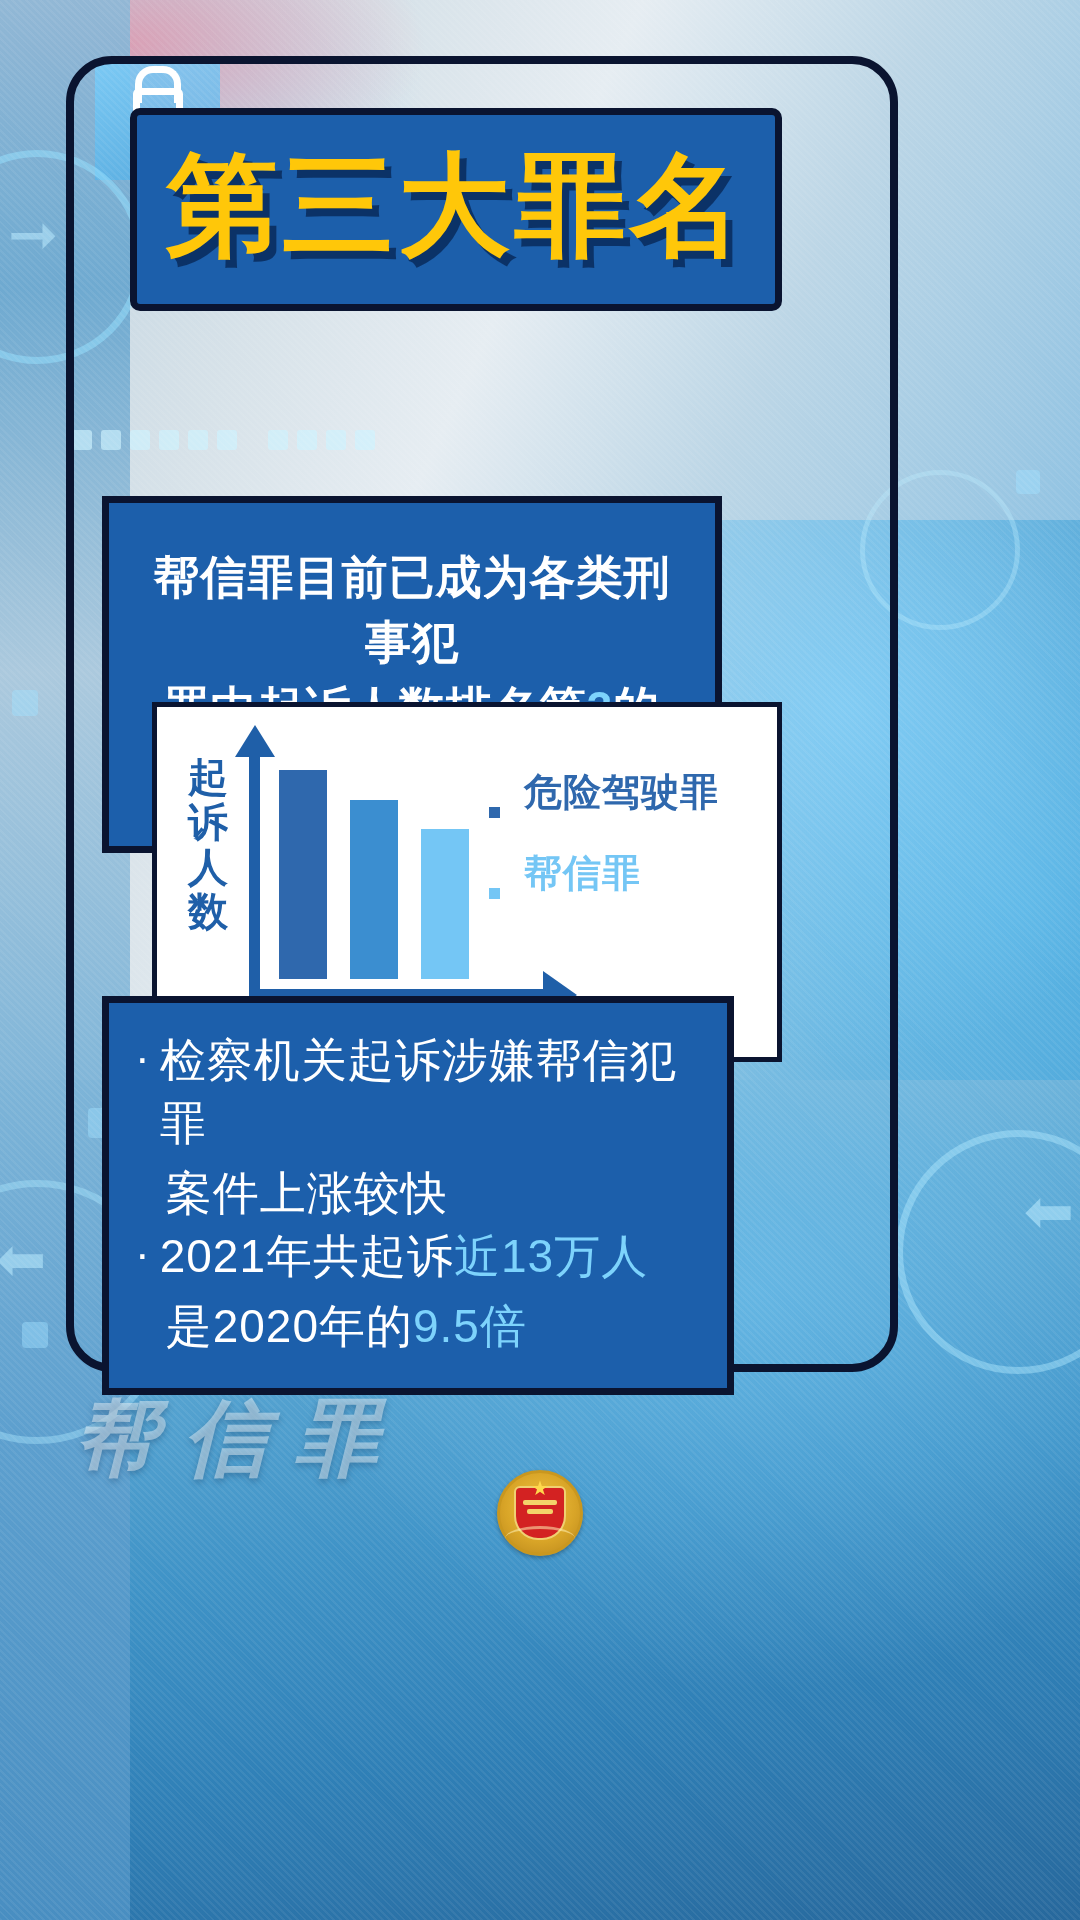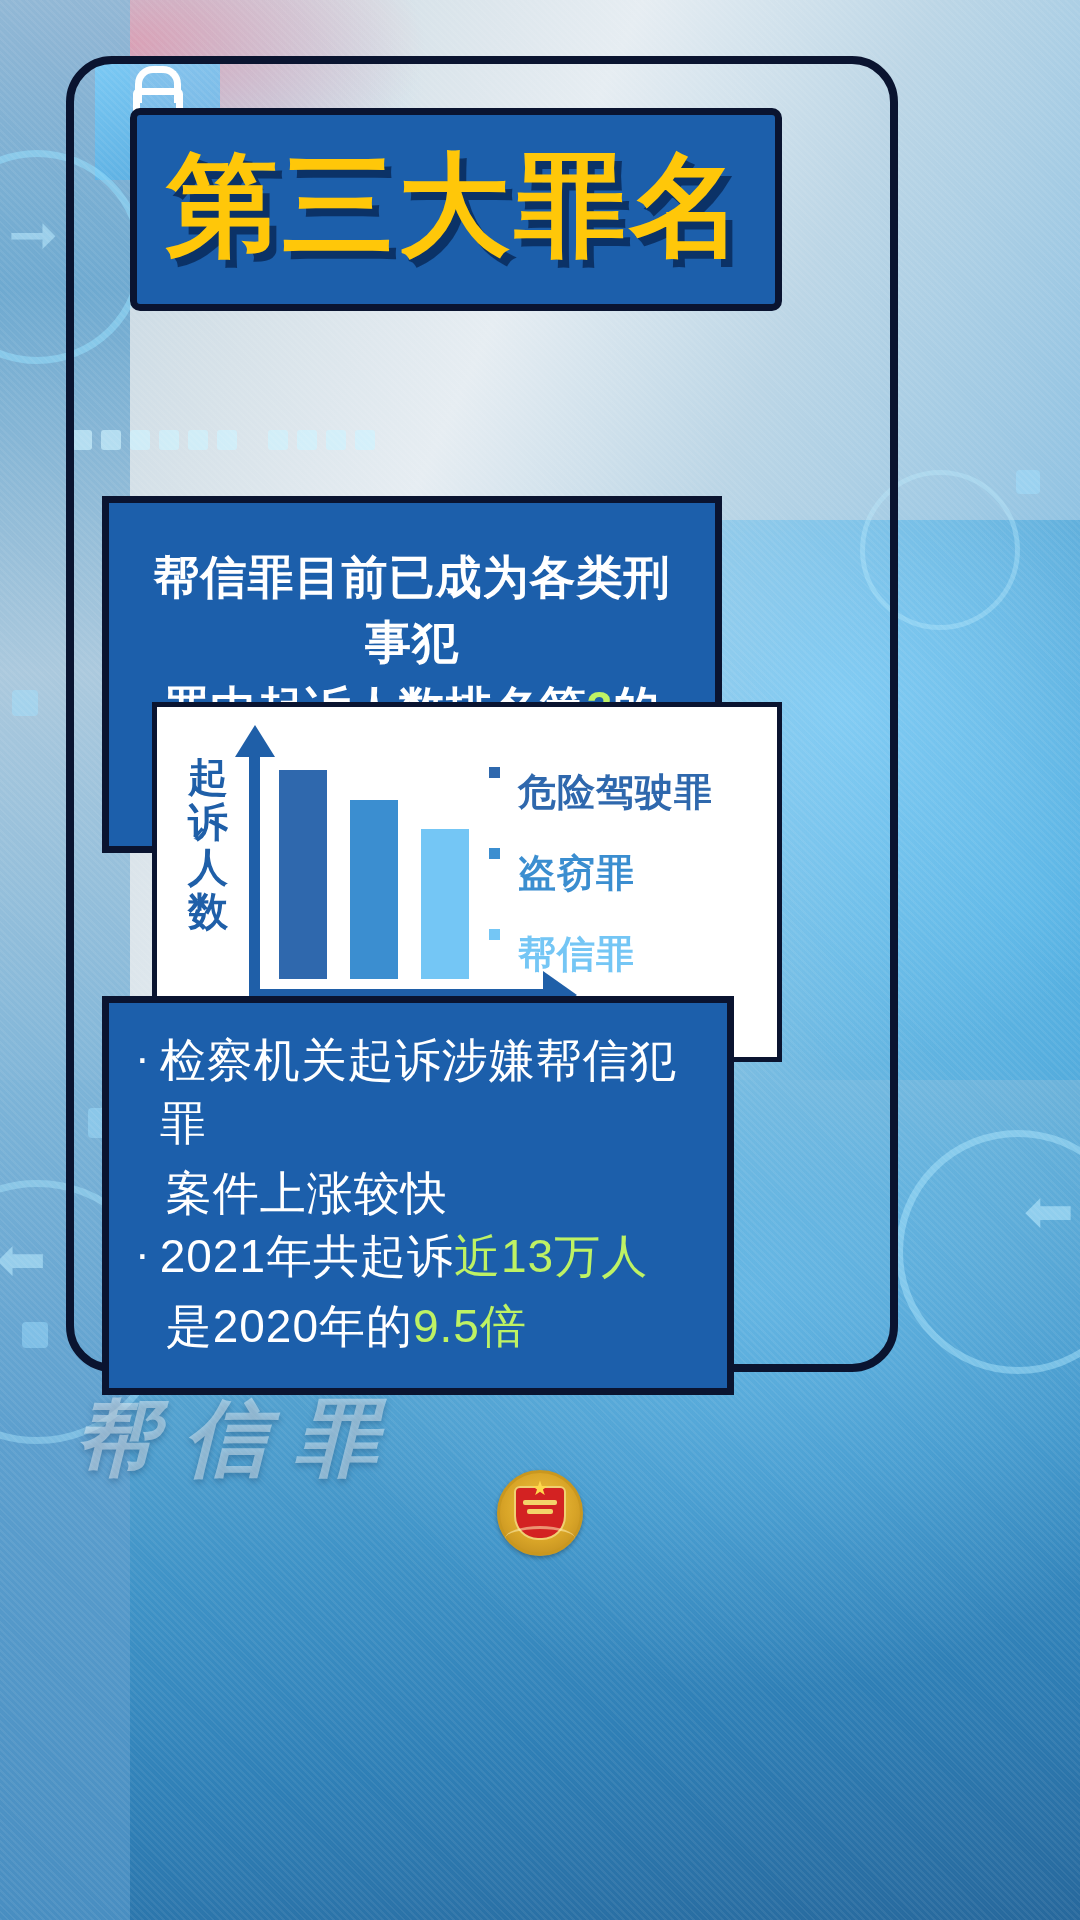--- a/index.html
+++ b/index.html
@@ -75,21 +75,21 @@
   .title-bot .t{
     font-size:112px;font-weight:bold;color:#ffc709;letter-spacing:4px;
     text-shadow:7px 8px 0 rgba(10,45,95,.9);}
 
   
   .para-box{position:absolute;left:102px;top:496px;width:620px;
     background:#1c5fab;border:7px solid #0a1430;
     padding:42px 34px 40px 34px;box-sizing:border-box;}
   .para-line{font-size:46px;font-weight:bold;color:#ffffff;line-height:1.42;
     letter-spacing:1px;text-align:center;}
-  .hl{color:#bef264;}
+  .hl{color:#7dd3fc;}
 
   
   .chart-card{position:absolute;left:152px;top:702px;width:630px;height:360px;
     background:#ffffff;border:5px solid #0a1430;box-sizing:border-box;}
   .chart-inner{position:absolute;inset:0;}
   .ylabel{position:absolute;left:24px;top:48px;width:54px;
     font-size:40px;font-weight:bold;color:#1f5fa8;line-height:1.12;
     text-align:center;letter-spacing:0;}
   .ylabel span{display:block;}
   .axis-y{position:absolute;left:92px;top:42px;width:11px;height:240px;background:#1f5fa8;}
@@ -97,21 +97,21 @@
     border-left:20px solid transparent;border-right:20px solid transparent;
     border-bottom:32px solid #1f5fa8;}
   .axis-x{position:absolute;left:92px;top:282px;width:300px;height:11px;background:#1f5fa8;}
   .axis-x-head{position:absolute;left:386px;top:264px;width:0;height:0;
     border-top:24px solid transparent;border-bottom:24px solid transparent;
     border-left:34px solid #1f5fa8;}
   .bars{position:absolute;left:122px;bottom:78px;height:240px;
     display:flex;align-items:flex-end;gap:23px;}
   .bar{width:48px;}
   .legend{position:absolute;right:18px;top:60px;width:270px;}
-  .legend-item{display:flex;align-items:flex-start;gap:18px;margin-bottom:30px;}
+  .legend-item{display:flex;align-items:flex-end;gap:24px;margin-bottom:30px;}
   .legend-dot{width:11px;height:11px;flex:none;}
   .legend-label{font-size:38px;font-weight:bold;letter-spacing:1px;white-space:nowrap;}
 
   
   .bot-box{position:absolute;left:102px;top:996px;width:632px;
     background:#1c5fab;border:7px solid #0a1430;
     padding:26px 22px 30px 26px;box-sizing:border-box;}
   .bullet-row{display:flex;align-items:flex-start;}
   .bullet-dot{font-size:44px;color:#ffffff;line-height:1.34;margin-right:10px;}
   .b-lines{font-size:46px;font-weight:normal;color:#ffffff;line-height:1.36;letter-spacing:1px;}
@@ -238,24 +238,20 @@
       <div class="bar" id="bar1" style="height: 179.478px; background: rgb(59, 142, 208);"></div>
       <div class="bar" id="bar2" style="height: 150.261px; background: rgb(116, 198, 245);"></div>
     </div>
 
     <div class="legend">
       <div class="legend-item">
         <span class="legend-dot" id="ld0" style="background: rgb(47, 104, 173);"></span>
         <span class="legend-label" id="ll0" style="color: rgb(47, 104, 173);">危险驾驶罪</span>
       </div>
       <div class="legend-item">
-        <span class="legend-dot" id="ld1" style="background: rgb(59, 142, 208);"></span>
-        <span class="legend-label" id="ll1" style="color: rgb(59, 142, 208);">盗窃罪</span>
-      </div>
-      <div class="legend-item">
         <span class="legend-dot" id="ld2" style="background: rgb(116, 198, 245);"></span>
         <span class="legend-label" id="ll2" style="color: rgb(116, 198, 245);">帮信罪</span>
       </div>
     </div>
   </div>
 </div>
 
 <div class="bot-box">
   <div class="bullet-row">
     <div class="bullet-dot">·</div>

